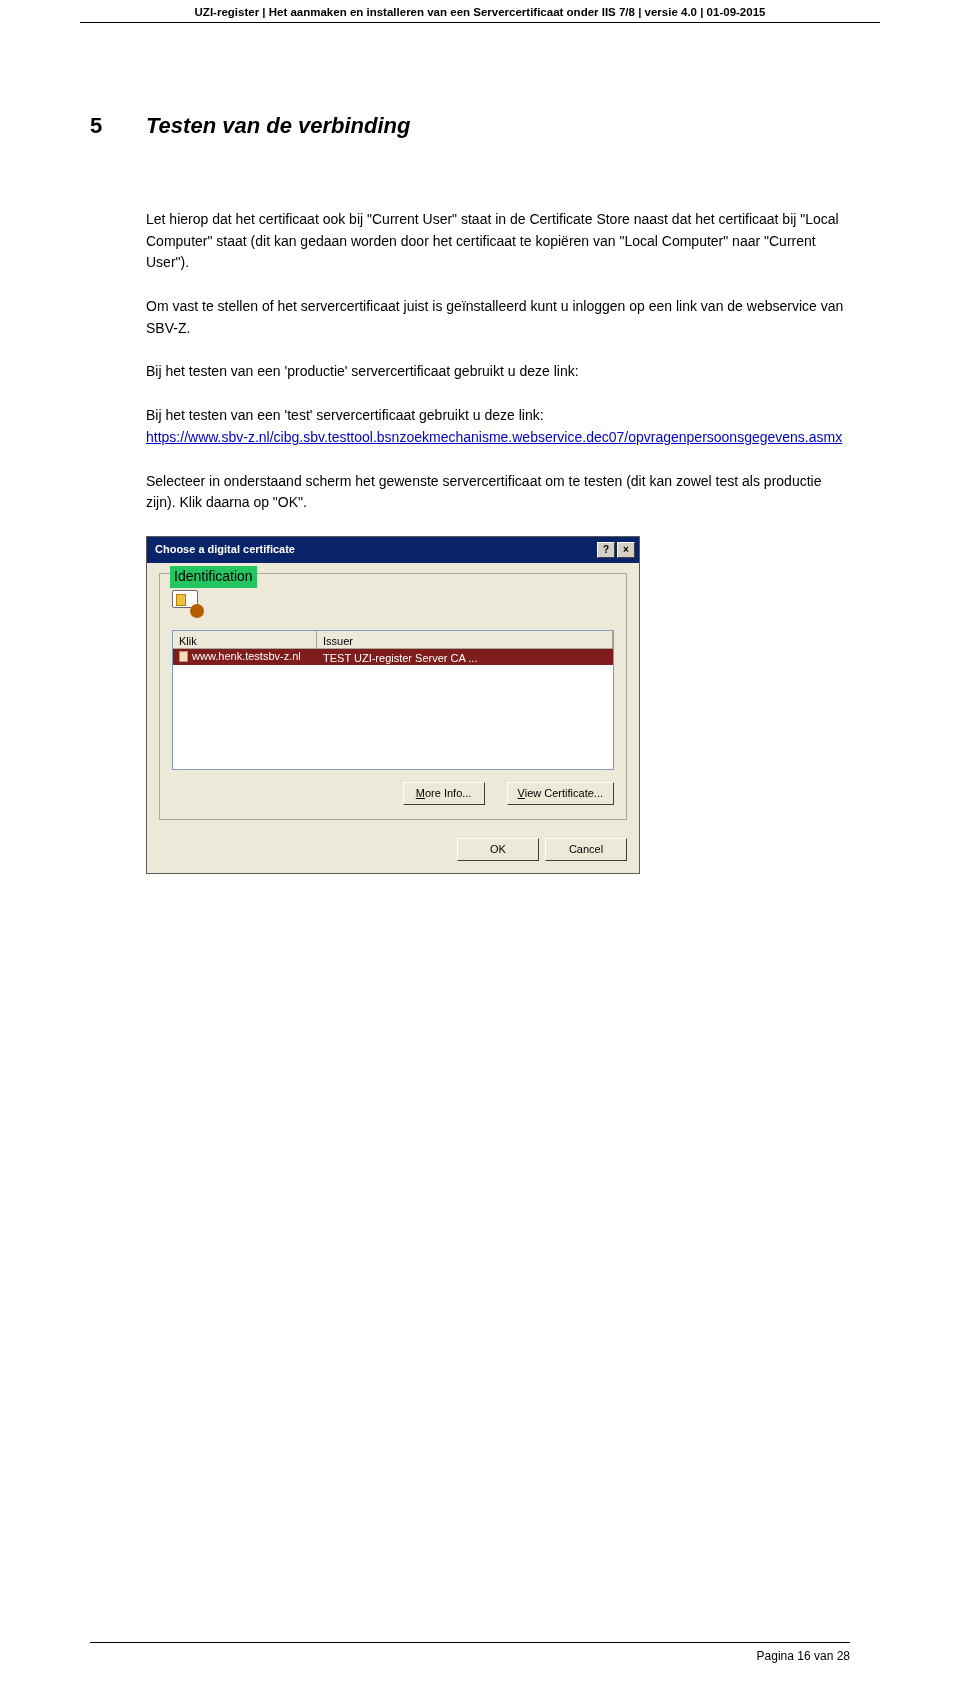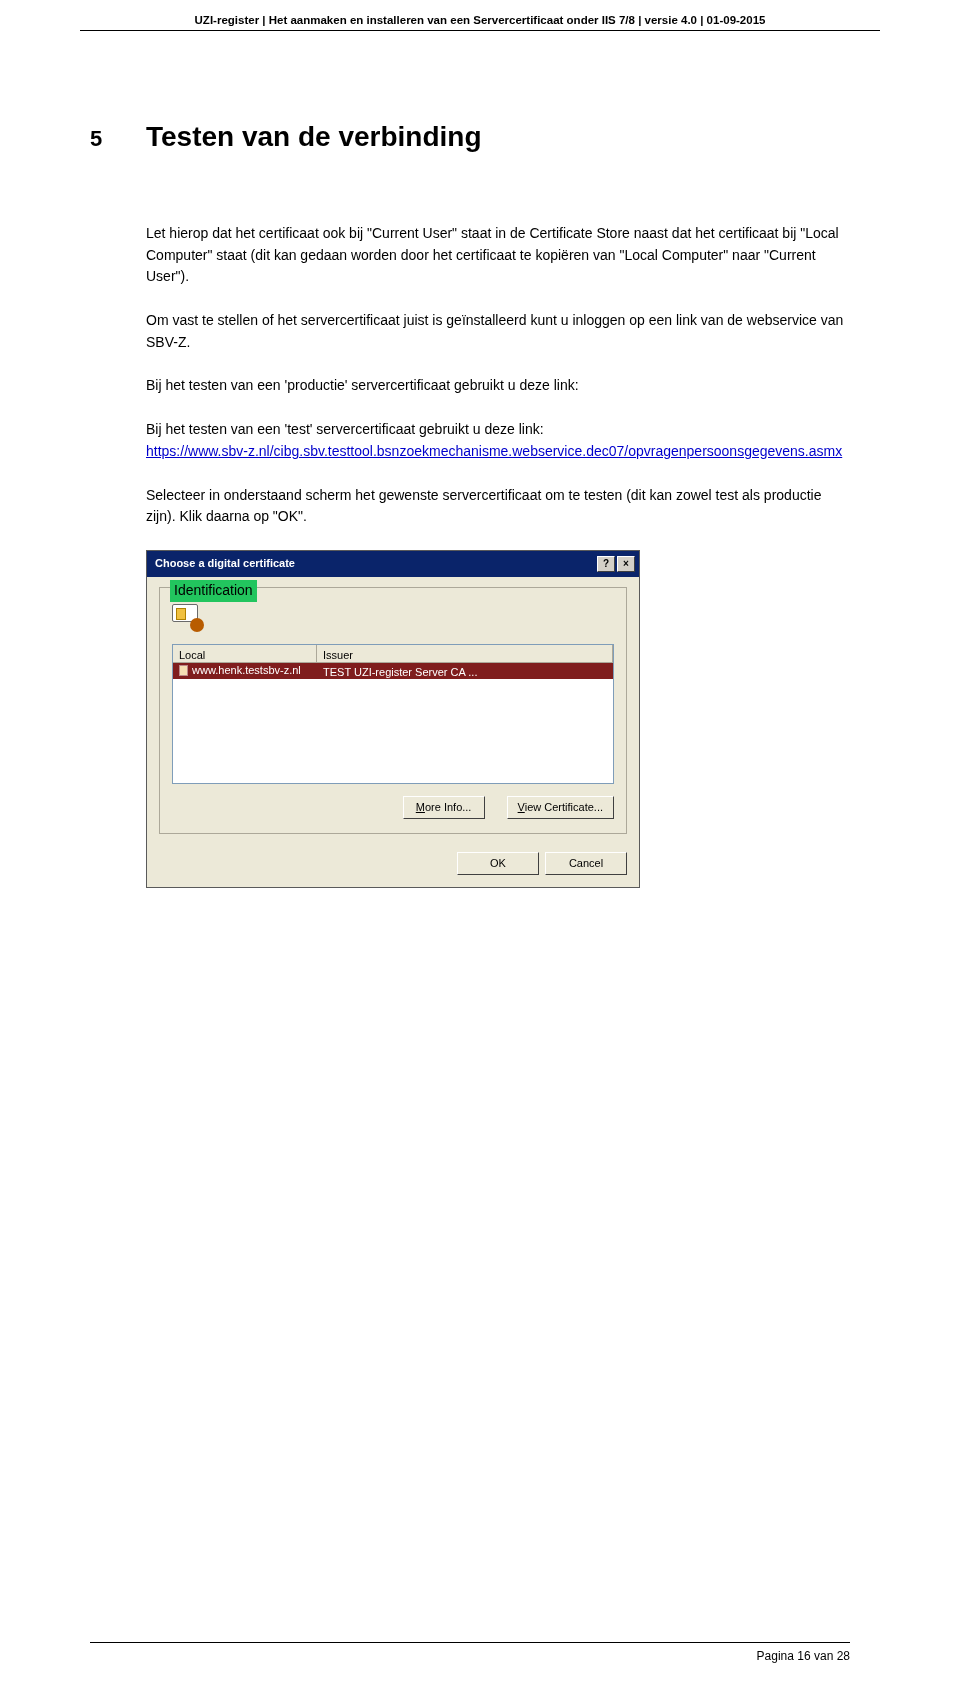--- a/index.html
+++ b/index.html
@@ -14,21 +14,21 @@
     width: 960px;
     min-height: 1691px;
     margin: 0 auto;
     padding: 0;
     position: relative;
   }
   .header-line {
     text-align: center;
     font-size: 11.5px;
     font-weight: bold;
-    padding-top: 14px;
+    padding-top: 6px;
     padding-bottom: 4px;
   }
   .header-rule {
     border: none;
     border-top: 1px solid #000;
     margin: 0 80px 0 80px;
   }
   .content {
     padding: 90px 110px 0 90px;
   }
@@ -37,22 +37,23 @@
     align-items: baseline;
     margin-bottom: 70px;
   }
   .section-num {
     font-size: 22px;
     font-weight: bold;
     width: 56px;
     flex: none;
   }
   .section-title {
-    font-size: 28px;
-    font-weight: bold;
+    font-size: 22px;
+    font-weight: bold;
+    font-style: italic;
   }
   .body-block {
     margin-left: 56px;
     font-size: 14px;
     line-height: 1.55;
   }
   .body-block p { margin: 0 0 22px 0; }
   .body-block a {
     color: #0000cc;
     text-decoration: underline;
@@ -223,21 +224,21 @@
           <div class="fieldset">
             <div class="legend">Identification</div>
             <div class="ident-row">
               <div class="ident-icon">
                 <div class="icon-card"></div>
                   <div class="icon-key"></div>
               </div>
             </div>
             <div class="listview">
               <div class="lv-head">
-                <div class="lv-col name">Local</div>
+                <div class="lv-col name">Klik</div>
                 <div class="lv-col issuer">Issuer</div>
               </div>
               <div class="lv-row sel">
                 <div class="lv-cell name">
                   <span class="cert-dot"></span>
                   <span>www.henk.testsbv-z.nl</span>
                 </div>
                 <div class="lv-cell issuer">TEST UZI-register Server CA ...</div>
               </div>
             </div>

